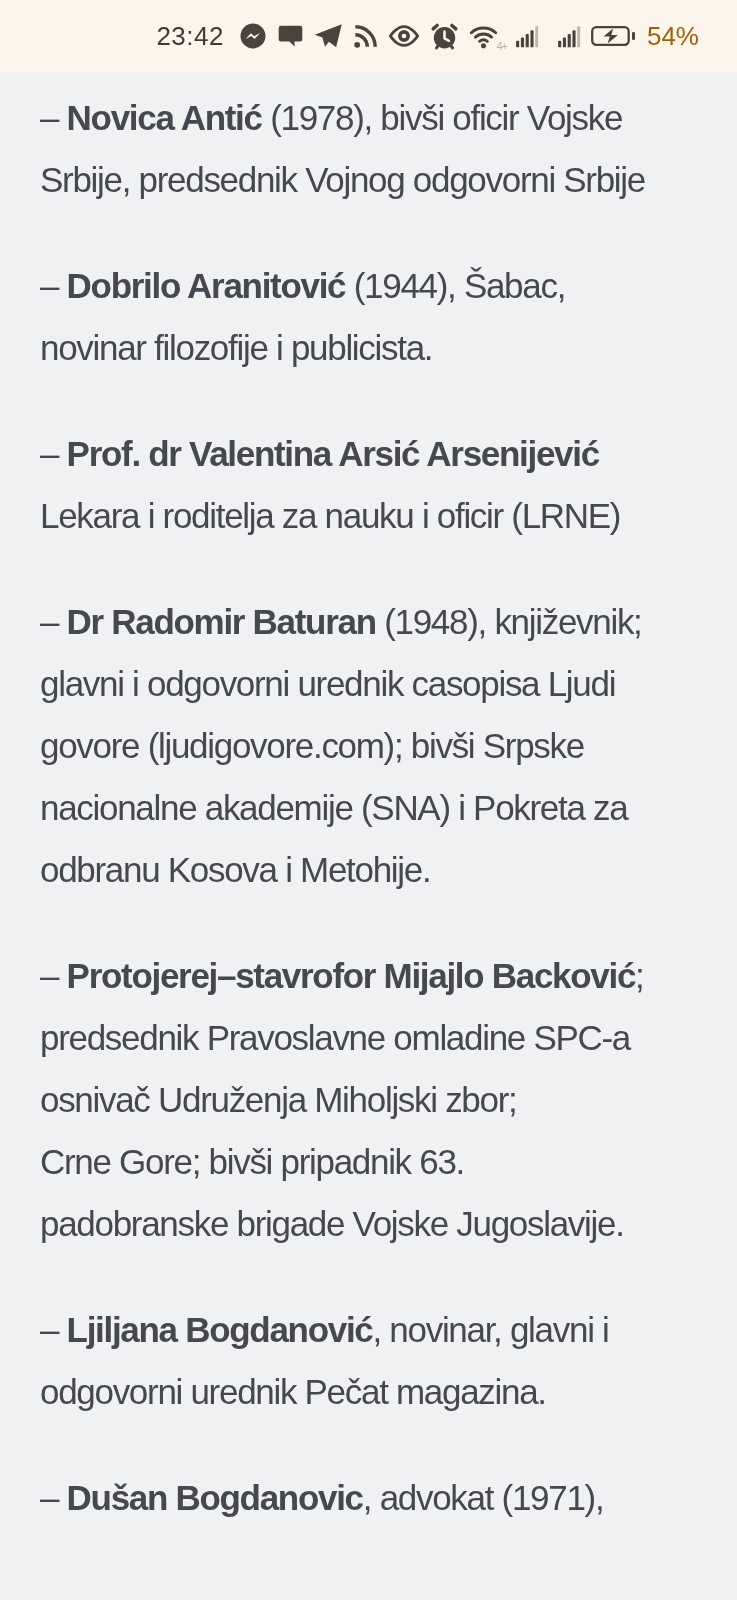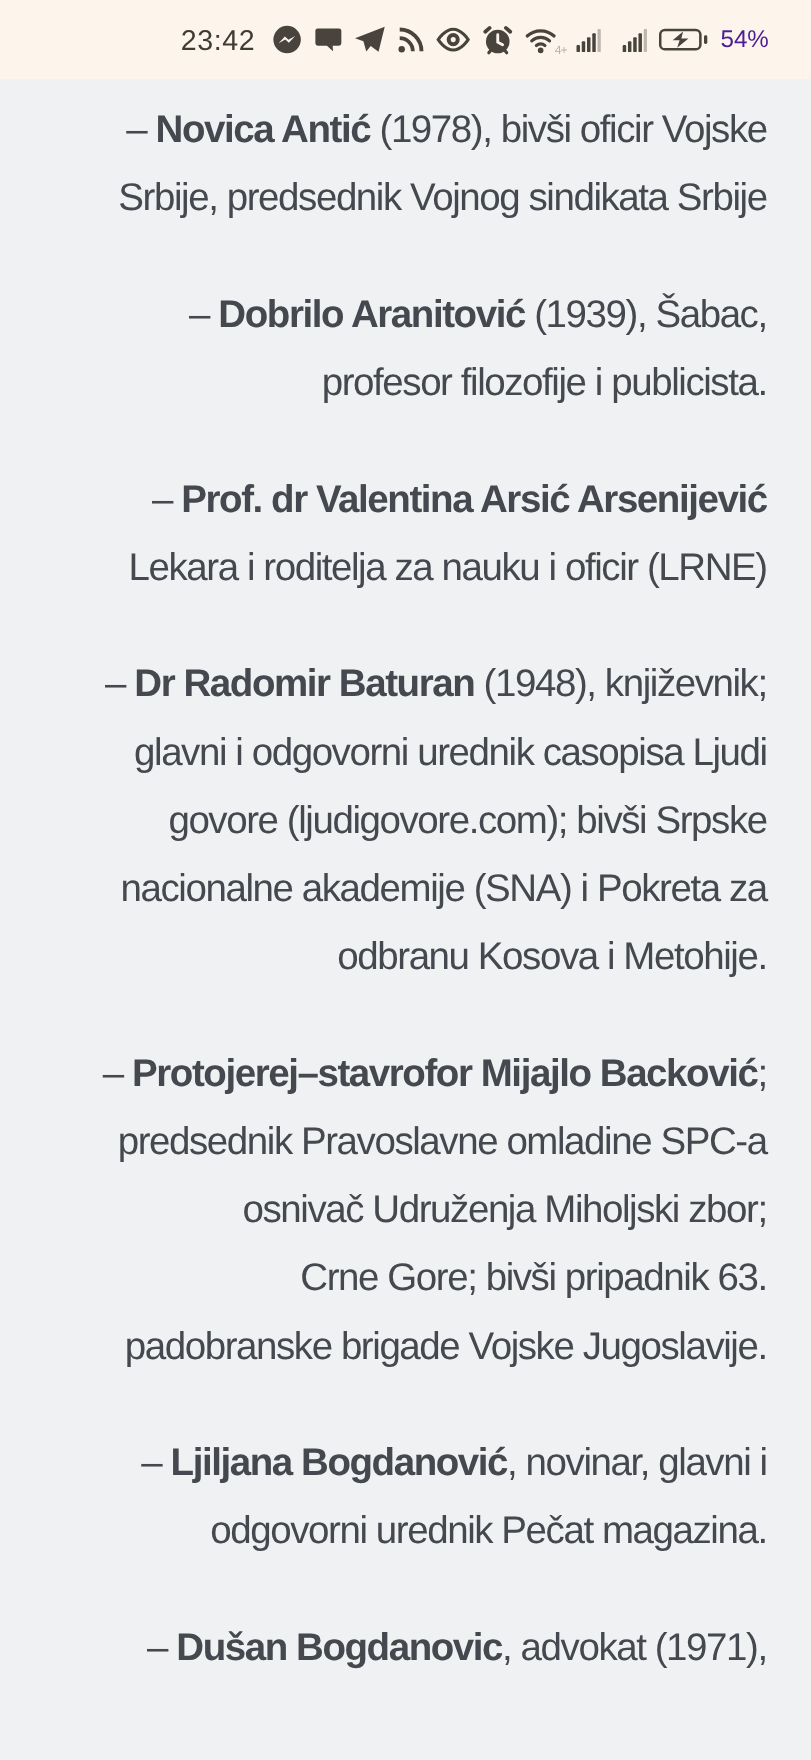--- a/index.html
+++ b/index.html
@@ -23,27 +23,27 @@
   }
   .status-time{font-size:26px;letter-spacing:.5px;margin-right:5px;color:#3f3b35;}
   .sicon{display:flex;align-items:center;}
   .sicon svg{display:block;}
   .gap-left{margin-left:8px;}
   .wifi-wrap{position:relative;}
   .wifi-badge{
     position:absolute;right:-9px;bottom:-1px;
     font-size:11px;opacity:.38;letter-spacing:-1px;color:var(--status-fg);
   }
-  .status-percent{font-size:22px;color:#4c1d95;margin-left:1px;}
+  .status-percent{font-size:26px;color:#a16207;margin-left:1px;}
   
   .content{
     flex:1;padding:15px 40px 0 40px;color:var(--text);
     font-size:35px;line-height:62px;letter-spacing:-1.3px;
   }
-  .paragraph{margin:0 0 44px 0;text-align:right;}
+  .paragraph{margin:0 0 44px 0;}
   .line{white-space:nowrap;}
   .seg{font-weight:400;}
   .seg-b{font-weight:700;}
 </style>
 </head>
 <body>
 
 <div class="screen">
 
   <header class="status-bar">
@@ -129,25 +129,25 @@
         <rect x="41" y="8" width="3" height="8" rx="1.3" fill="currentColor"></rect>
       </svg>
     </span>
 
     <span class="status-percent">54%</span>
   </header>
 
   <main class="content">
       <div class="paragraph">
         <div class="line"><span class="seg">– </span><span class="seg seg-b">Novica Antić</span><span class="seg"> (1978), bivši oficir Vojske</span></div>
-        <div class="line"><span class="seg">Srbije, predsednik Vojnog sindikata Srbije</span></div>
+        <div class="line"><span class="seg">Srbije, predsednik Vojnog odgovorni Srbije</span></div>
       </div>
       <div class="paragraph">
-        <div class="line"><span class="seg">– </span><span class="seg seg-b">Dobrilo Aranitović</span><span class="seg"> (1939), Šabac,</span></div>
-        <div class="line"><span class="seg">profesor filozofije i publicista.</span></div>
+        <div class="line"><span class="seg">– </span><span class="seg seg-b">Dobrilo Aranitović</span><span class="seg"> (1944), Šabac,</span></div>
+        <div class="line"><span class="seg">novinar filozofije i publicista.</span></div>
       </div>
       <div class="paragraph">
         <div class="line"><span class="seg">– </span><span class="seg seg-b">Prof. dr Valentina Arsić Arsenijević</span></div>
         <div class="line"><span class="seg">Lekara i roditelja za nauku i oficir (LRNE)</span></div>
       </div>
       <div class="paragraph">
         <div class="line"><span class="seg">– </span><span class="seg seg-b">Dr Radomir Baturan</span><span class="seg"> (1948), književnik;</span></div>
         <div class="line"><span class="seg">glavni i odgovorni urednik casopisa Ljudi</span></div>
         <div class="line"><span class="seg">govore (ljudigovore.com); bivši Srpske</span></div>
         <div class="line"><span class="seg">nacionalne akademije (SNA) i Pokreta za</span></div>

